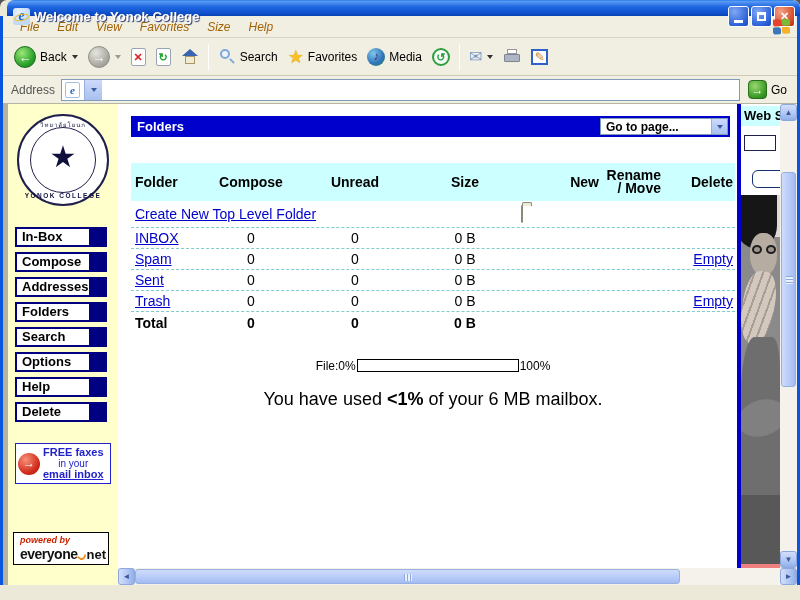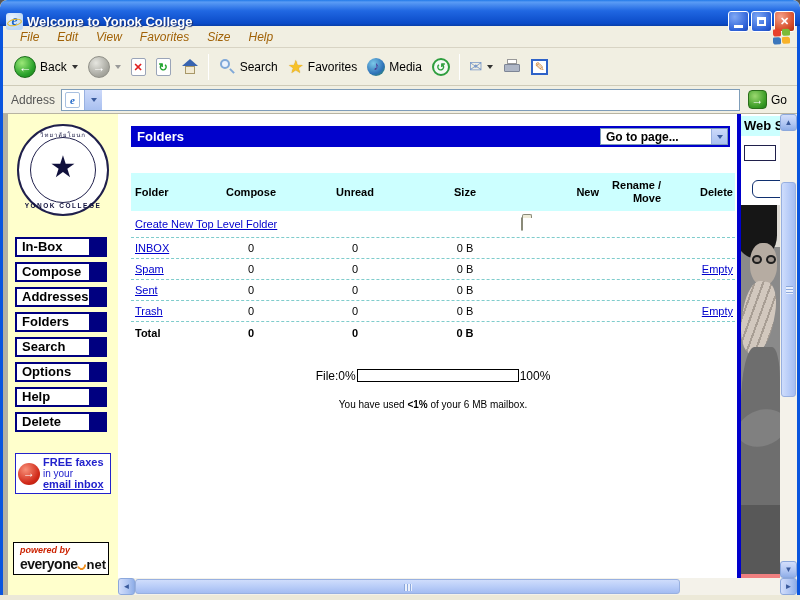--- a/index.html
+++ b/index.html
@@ -1,22 +1,22 @@
 <!DOCTYPE html>
 <html><head>
 <meta charset="utf-8">
 <style>
   * { margin:0; padding:0; box-sizing:border-box; }
   body { background:#555; font-family:"Liberation Sans", sans-serif; }
   .window { position:relative; width:800px; height:600px; background:#ECE9D8; overflow:hidden; border-radius:7px 7px 0 0; }
 
   
-  .titlebar { height:26px; display:flex; align-items:center; padding:16px 5px 0 6px;
+  .titlebar { height:16px; display:flex; align-items:center; padding:16px 5px 0 6px;
     background:linear-gradient(180deg,#2179E8 0%,#5A9CF5 8%,#2067E2 42%,#0B4BC8 90%,#0A3FA8 100%);
-    border-radius:7px 7px 0 0; }
+    border-radius:7px 7px 0 0;margin-left:7px; }
   .ie-icon { width:17px; height:17px; margin-right:4px; border-radius:3px;
     background:radial-gradient(circle at 35% 30%,#EAF4FF,#BFD9F5 70%);
     color:#1E66C8; font:bold italic 14px/15px "Liberation Serif",serif; text-align:center; position:relative; }
   .ie-icon::before { content:"e"; }
   .ie-icon::after { content:""; position:absolute; left:1px; top:6px; width:13px; height:5px;
     border:1px solid #E8B820; border-radius:50%; transform:rotate(-12deg); }
   .title-text { color:#fff; font-size:13px; font-weight:bold; text-shadow:1px 1px 1px #1B2F6E; flex:1; }
   .win-btns { display:flex; gap:2px; }
   .wbtn { width:21px; height:21px; border-radius:3px; border:1px solid #fff; color:#fff;
     font:bold 11px/19px "Liberation Sans",sans-serif; text-align:center; }
@@ -82,57 +82,57 @@
   .seal-inner { position:absolute; left:11px; top:11px; width:66px; height:66px; border:1px solid #20204C; border-radius:50%; }
   .seal-star { position:absolute; width:100%; text-align:center; top:26px; color:#10103C; font-size:30px; line-height:30px; }
   .seal-top { position:absolute; width:100%; top:4px; text-align:center; font-size:6px; color:#10103C; letter-spacing:1px; overflow:hidden; white-space:nowrap; }
   .seal-bottom { position:absolute; width:100%; bottom:5px; text-align:center; font-size:6.5px; font-weight:bold; color:#10103C; letter-spacing:1.5px; white-space:nowrap; }
   .nav { margin-top:21px; }
   .nav-btn { display:flex; width:92px; height:20px; margin:0 0 5px 7px; border:2px solid #000080; background:#fff; cursor:pointer; }
   .nav-lbl { flex:1; font-size:13px; font-weight:bold; color:#000; line-height:15px; padding-left:5px; }
   .nav-block { width:16px; background:#000080; }
   .fax-ad { display:flex; align-items:center; gap:3px; width:96px; margin:21px 0 0 7px; padding:3px 2px; background:#fff; border:1px solid #2222CC; }
   .fax-ic { flex:0 0 22px; height:22px; border-radius:50%; background:radial-gradient(circle at 35% 30%,#F89078,#D02818 65%,#A81808); color:#fff; font:bold 12px/21px "Liberation Sans",sans-serif; text-align:center; }
-  .fax-txt { font-size:10px; color:#2222CC; line-height:11px; }
+  .fax-txt { font-size:10px; color:#2222CC; line-height:11px;text-align:center; }
   .fax-l1 { font-weight:bold; font-size:11px; }
   .fax-l3 { font-weight:bold; font-size:11px; text-decoration:underline; }
   .powered { width:96px; height:33px; margin:48px 0 0 5px; background:#fff; border:1px solid #000; padding:2px 0 0 6px; }
   .pw-label { font:bold italic 9px "Liberation Sans",sans-serif; color:#CC2200; }
   .pw-brand { font:bold 14px "Liberation Sans",sans-serif; color:#111; letter-spacing:-0.5px; }
   .pw-swoosh { display:inline-block; width:9px; height:9px; border:2px solid transparent; border-top-color:#F09020; border-right-color:#F09020; border-radius:50%; transform:rotate(120deg); vertical-align:-1px; }
   .pw-tld { font:bold 13px "Liberation Sans",sans-serif; color:#111; }
 
   
   .main { position:absolute; left:115px; top:0; width:619px; height:464px; background:#fff; overflow:hidden; padding:12px 0 0 13px; }
   .folders-bar { width:599px; height:21px; background:#0000CC; display:flex; align-items:center; padding:0 2px 0 6px; }
   .folders-title { color:#fff; font-size:13px; font-weight:bold; flex:1; }
   .goto-select { display:flex; width:128px; height:17px; background:#fff; border:1px solid #7F9DB9; align-items:center; cursor:pointer; }
   .goto-label { flex:1; font-size:12px; font-weight:bold; color:#000; padding-left:5px; white-space:nowrap; }
   .goto-arrow { width:16px; height:15px; background:linear-gradient(180deg,#CCD9FA,#A9C0F0); border-left:1px solid #98B0E0; display:flex; align-items:center; justify-content:center; }
   .goto-arrow .caret{ border-top-color:#3A5A9C; }
   .promos { margin-top:8px; font-size:12px; font-weight:bold; }
   .promo-link { color:#0000CC; text-decoration:underline; cursor:pointer; }
   .promo-sep { color:#0000CC; margin:0 4px; text-decoration:none; }
-  .tbl { width:604px; margin-top:26px; font-size:11px; }
+  .tbl { width:604px; margin-top:26px; font-size:14px; }
   .trow { display:grid; grid-template-columns:70px 100px 108px 112px 80px 60px 74px; align-items:center; }
   .thead { height:38px; background:#CCFFFF; font-weight:bold; }
   .c-folder { padding-left:4px; }
   .c-center { text-align:center; }
   .c-right { text-align:right; padding-right:2px; }
   .c-rename { text-align:right; line-height:13px; }
   .rowline { height:21px; border-bottom:1px dashed #7FCCCC; }
   .create-row { height:27px; border-bottom:1px dashed #7FCCCC; }
   .flink { color:#0000CC; text-decoration:underline; cursor:pointer; }
   .folder-ic { position:relative; width:18px; height:13px; margin:0 auto; background:linear-gradient(180deg,#FCFCF4,#E2DEC8); border:1px solid #8A8A78; border-radius:1px; }
   .folder-ic::before { content:""; position:absolute; top:-4px; left:0; width:8px; height:3px; background:#EFEBD8; border:1px solid #8A8A78; border-bottom:none; border-radius:2px 2px 0 0; }
   .total-row { height:22px; font-weight:bold; }
   .usage { margin-top:25px; text-align:center; font-size:12px; width:604px; }
   .meter { display:inline-block; vertical-align:-2px; width:162px; height:13px; border:1px solid #000; background:#fff; margin:0 1px; }
   .meter-fill { width:4px; height:100%; background:#22CC22; }
-  .usage-note { margin-top:16px; text-align:center; font-size:10px; width:604px; }
+  .usage-note { margin-top:16px; text-align:center; font-size:18px; width:604px; }
   .usage-note b { font-weight:bold; }
 
   
   .divider { position:absolute; left:734px; top:0; width:4px; height:464px; background:#0000CC; }
   .rightpanel { position:absolute; left:738px; top:0; width:39px; height:464px; background:#fff; overflow:hidden; }
   .rp-head { margin-top:2px; height:20px; background:#CCFFFF; font-size:13px; font-weight:bold; color:#000; padding:2px 0 0 3px; white-space:nowrap; overflow:hidden; }
   .rp-input { position:absolute; top:31px; left:3px; width:32px; height:16px; border:1px solid #20204C; background:#fff; outline:none; font-size:10px; }
   .rp-btn { position:absolute; top:66px; left:11px; width:40px; height:18px; border:1px solid #103070; border-radius:6px; background:#fff; }
   .photo { position:absolute; top:91px; left:0; width:39px; height:373px; background:#8A8A8A; overflow:hidden; }
   .ph-wall { position:absolute; top:0; left:0; width:39px; height:42px; background:#DEDBD4; }

